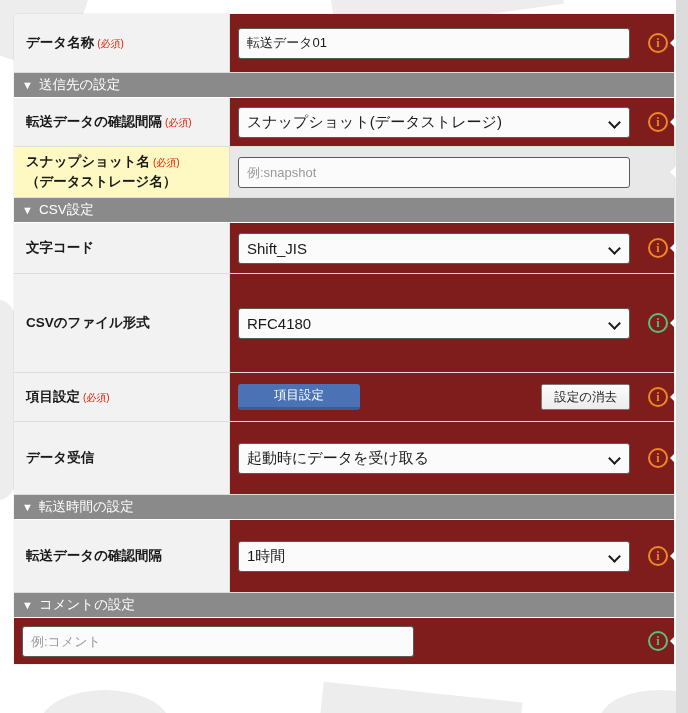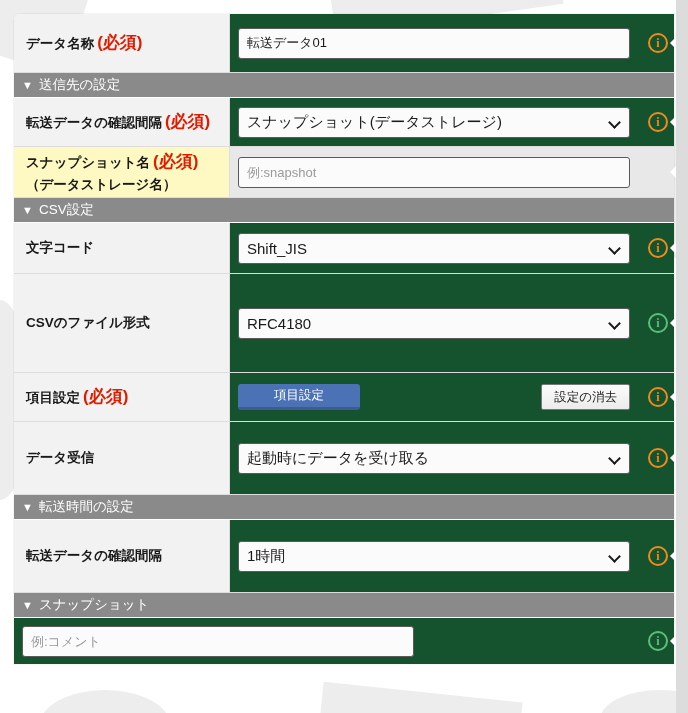--- a/index.html
+++ b/index.html
@@ -93,30 +93,30 @@
     font-size: 13.5px;
     font-weight: bold;
     color: #1a1a1a;
     line-height: 1.45;
   }
   .row.shaded .row-label { background: #fef9c3; }
   .row.shaded .row-value { background: #e8e8e8; gap: 48px; }
 
   .req {
     color: #e01b00;
-    font-size: 17px;
-    font-weight: bold;
+    font-size: 10px;
+    font-weight: normal;
     margin-left: 3px;
     white-space: nowrap;
   }
   .label-line2 { display: block; }
 
   .row-value {
     flex: 1 1 auto;
-    background: #14532d;
+    background: #7f1d1d;
     display: flex;
     align-items: center;
     padding: 0 6px 0 8px;
     box-sizing: border-box;
     position: relative;
   }
 
   .field-wrap {
     flex: 1 1 auto;
     display: flex;
@@ -379,21 +379,21 @@
           <div class="select-field">
             <span class="select-text">1時間</span>
             <span class="chev"></span>
           </div>
         </div>
         <div class="info-icon">i</div>
       </div>
     </div>
     <div class="section-header">
       <span class="tri">▼</span>
-      <span>スナップショット</span>
+      <span>コメントの設定</span>
     </div>
     <div class="row" style="height: 46px;">
       <div class="row-value">
         <div class="field-wrap">
           <input class="text-field" type="text" placeholder="例:コメント" style="">
         </div>
         <div class="info-icon green">i</div>
       </div>
     </div>
   </div>

